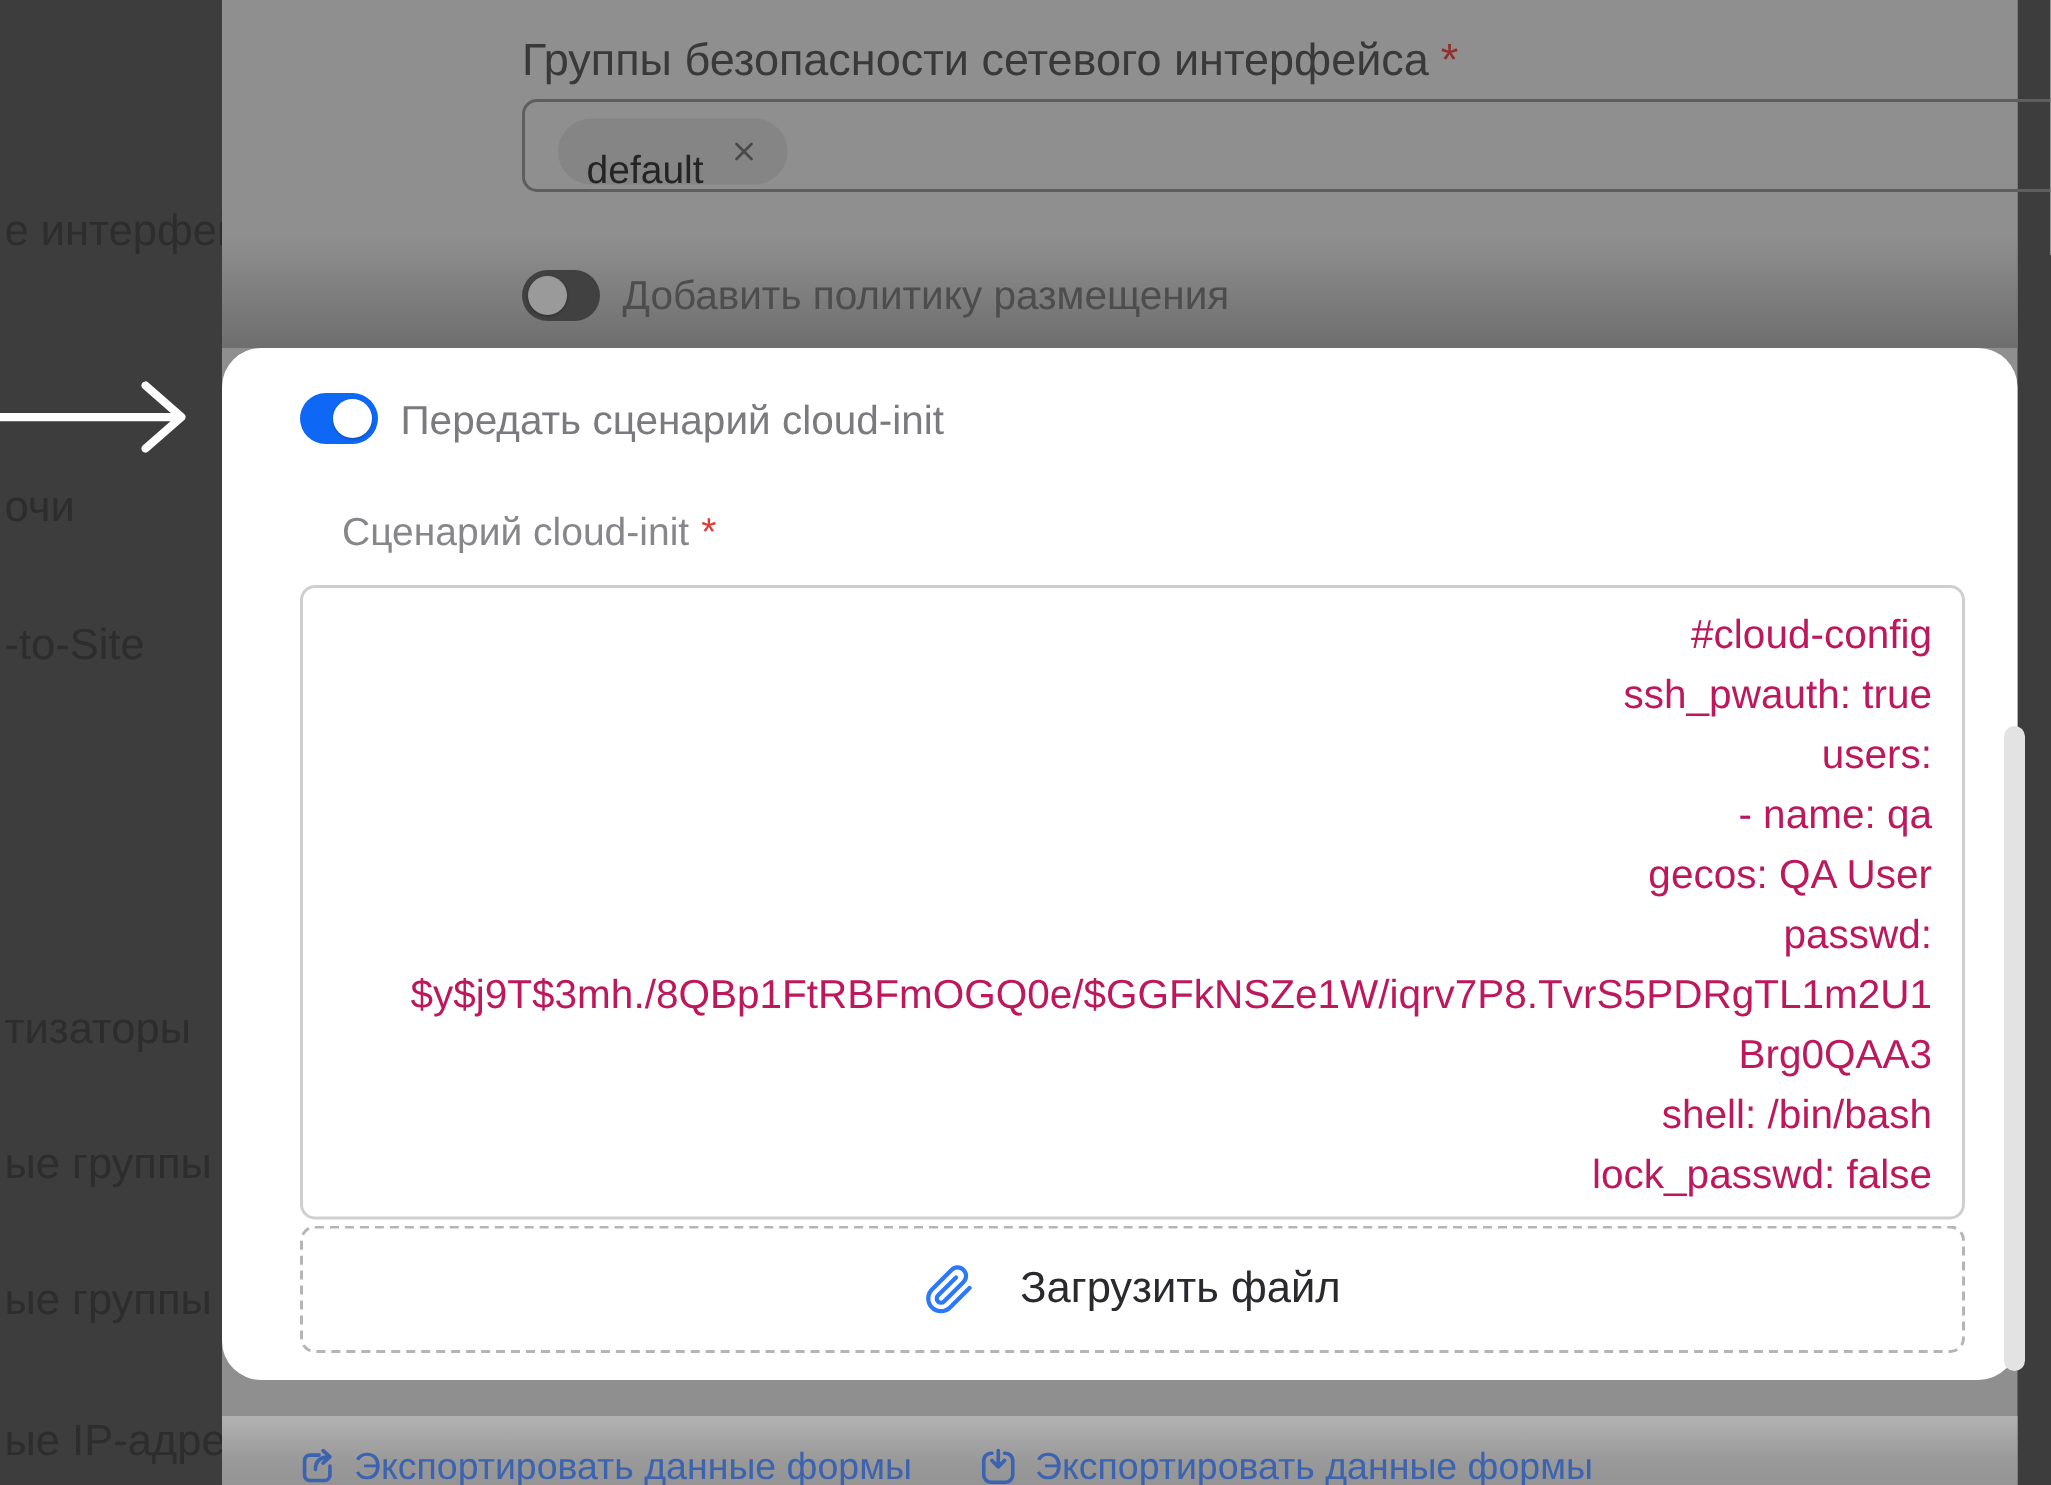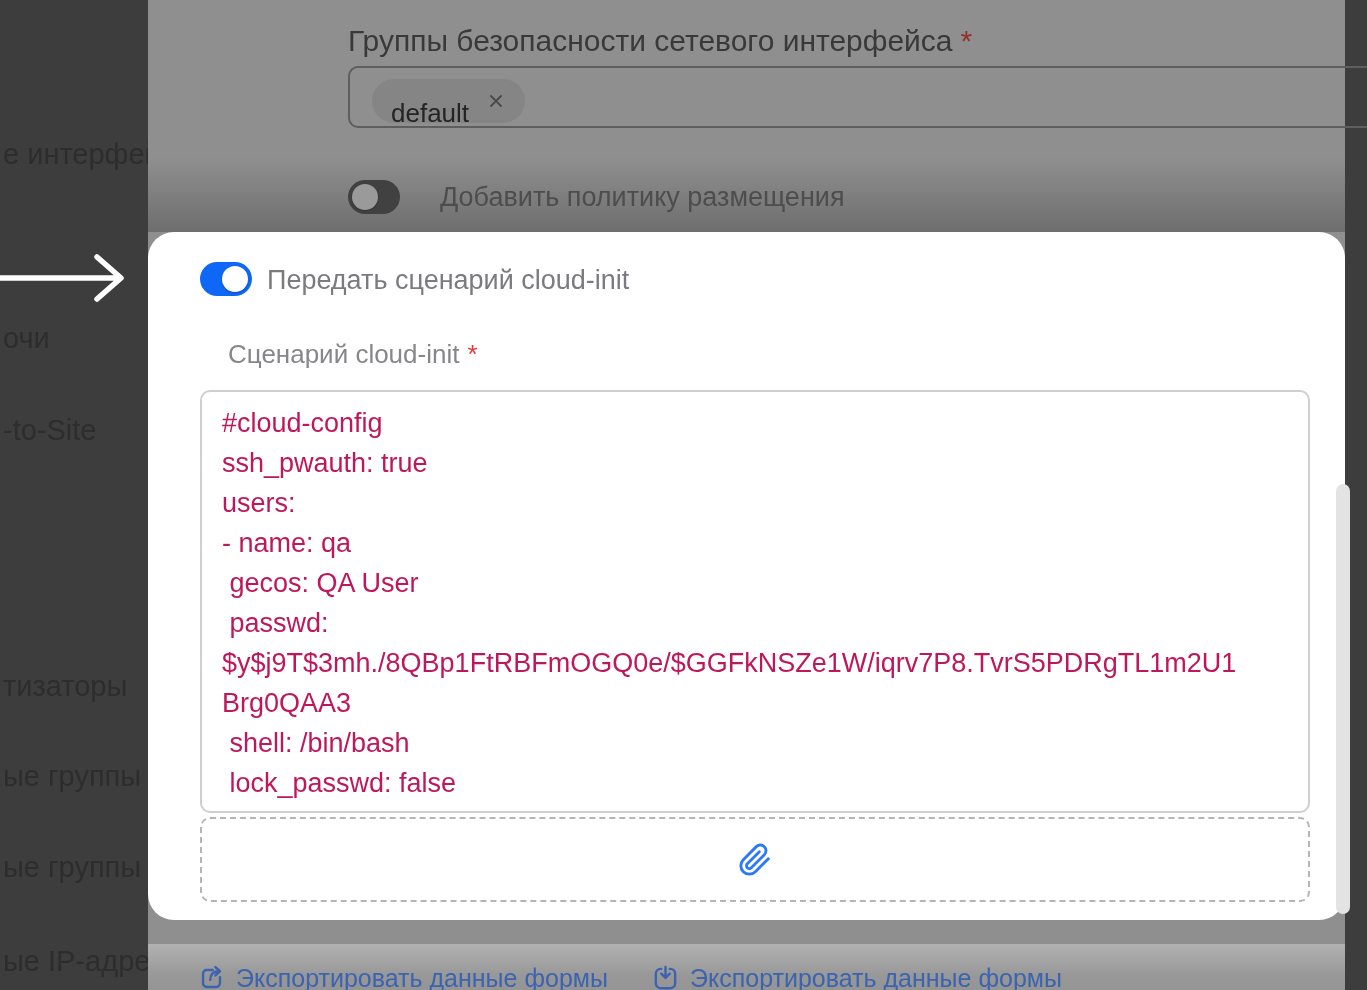--- a/index.html
+++ b/index.html
@@ -23,24 +23,24 @@
   .chip-label{font-size:26px;color:#242424;margin-top:25px;}
   .sel-icons{position:absolute;right:26px;top:15px;display:flex;gap:26px;align-items:center;}
 
   
   .toggle{position:absolute;width:52px;height:34px;border-radius:17px;}
   .toggle .knob{position:absolute;top:4px;width:26px;height:26px;border-radius:50%;box-shadow:0 1px 2px rgba(0,0,0,.25);}
   .toggle.off{background:#414141;}
   .toggle.off .knob{left:4px;background:#9a9a9a;}
   .toggle.on{background:#0f68f5;}
   .toggle.on .knob{left:22px;background:#ffffff;}
-  .tgl-lbl-dim{position:absolute;left:267px;top:182px;font-size:27px;color:#4d4d4d;margin-left:25px;}
+  .tgl-lbl-dim{position:absolute;left:267px;top:182px;font-size:27px;color:#4d4d4d;}
 
   
-  .panel{position:absolute;left:148px;top:232px;width:1197px;height:688px;background:#ffffff;border-radius:26px;}
+  .panel{position:absolute;left:148px;top:232px;width:1197px;height:688px;background:#ffffff;border-radius:26px;text-align:right;}
   .tgl-lbl-on{position:absolute;left:119px;top:33px;font-size:27px;color:#7b7b7f;}
   .lbl-field{position:absolute;left:52px;top:107px;font-size:26px;color:#87878b;margin-left:28px;}
   .req-red{color:#e23a36;margin-left:8px;}
   .editor{position:absolute;left:52px;top:158px;width:1110px;height:423px;box-sizing:border-box;
           border:2px solid #cfcfcf;border-radius:10px;padding:11px 20px;
           font-family:"Liberation Sans",sans-serif;font-size:27px;line-height:40px;color:#be185d;
           white-space:pre;overflow:hidden;}
   .upload{position:absolute;left:52px;top:585px;width:1110px;height:85px;box-sizing:border-box;
           border:2px dashed #b5b5b5;border-radius:10px;display:flex;align-items:center;justify-content:center;gap:30px;
           cursor:pointer;}
@@ -118,20 +118,21 @@
  passwd:
 $y$j9T$3mh./8QBp1FtRBFmOGQ0e/$GGFkNSZe1W/iqrv7P8.TvrS5PDRgTL1m2U1
 Brg0QAA3
  shell: /bin/bash
  lock_passwd: false</div>
 
     <div class="upload">
       <svg width="34" height="34" viewBox="0 0 24 24">
         <path d="M21.44 11.05l-9.19 9.19a6 6 0 0 1-8.49-8.49l9.19-9.19a4 4 0 0 1 5.66 5.66l-9.2 9.19a2 2 0 0 1-2.83-2.83l8.49-8.48" fill="none" stroke="#2b79f7" stroke-width="2" stroke-linecap="round" stroke-linejoin="round"></path>
       </svg>
+      <span class="upload-lbl">Загрузить файл</span>
     </div>
 
     <div class="scroll-thumb"></div>
   </div>
 
   <div class="footer-area">
     <div class="flink export">
       <svg width="29" height="29" viewBox="0 0 24 24">
         <path d="M13 5H8a3 3 0 0 0-3 3v8a3 3 0 0 0 3 3h8a3 3 0 0 0 3-3v-5" fill="none" stroke="#3b63b0" stroke-width="2" stroke-linecap="round"></path>
         <path d="M11 13c0-4.6 2.6-7 7.6-7 M15.2 2.6 L19 6 L15.2 9.4" fill="none" stroke="#3b63b0" stroke-width="2" stroke-linecap="round" stroke-linejoin="round"></path>

